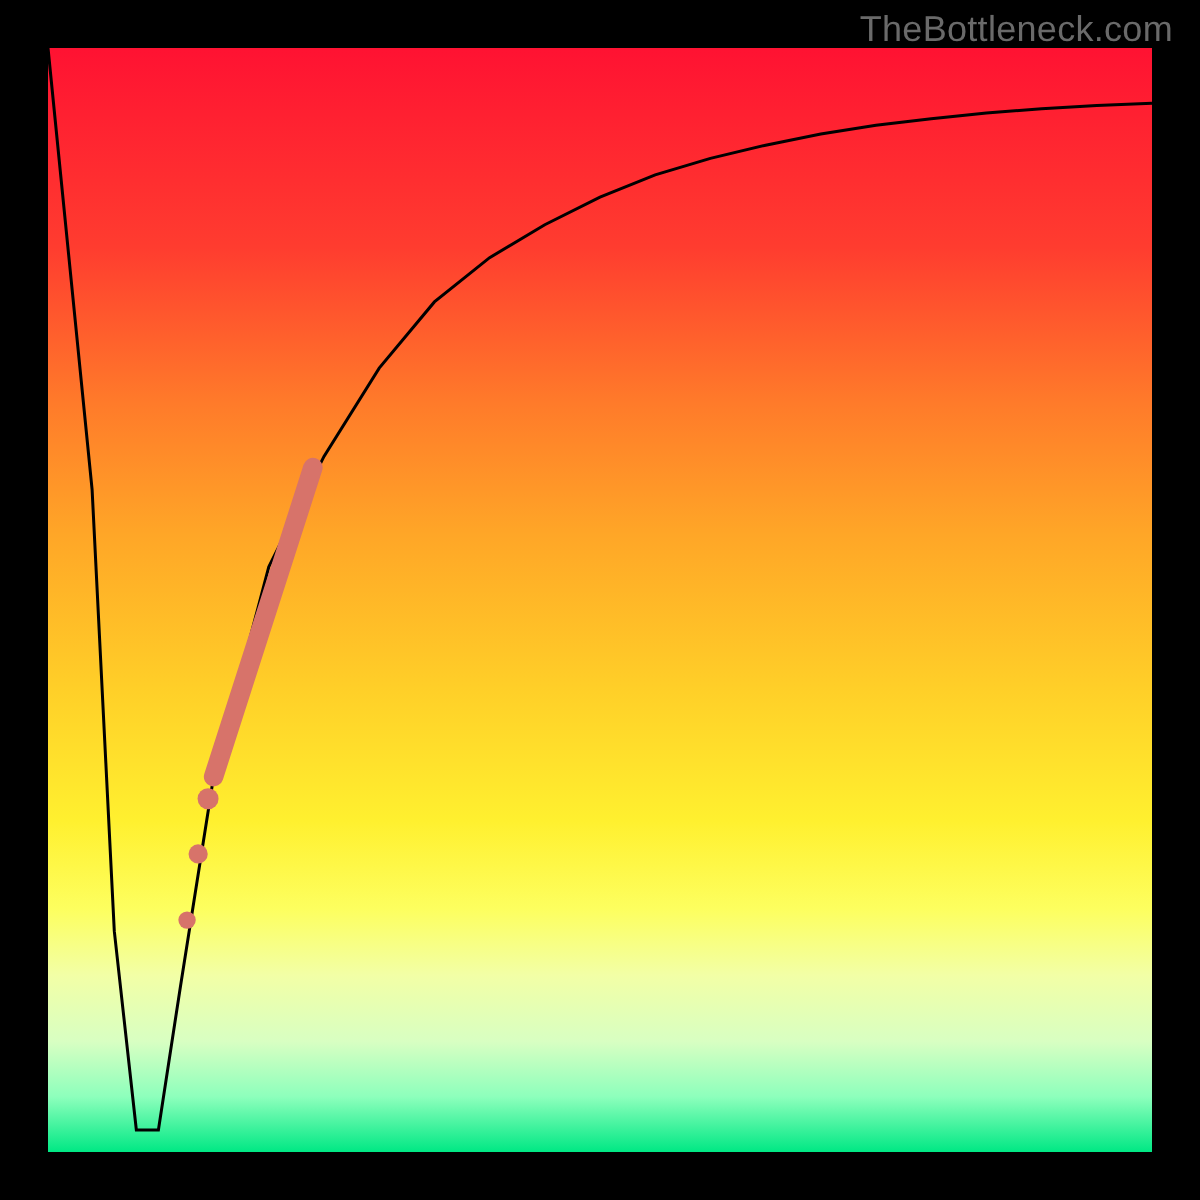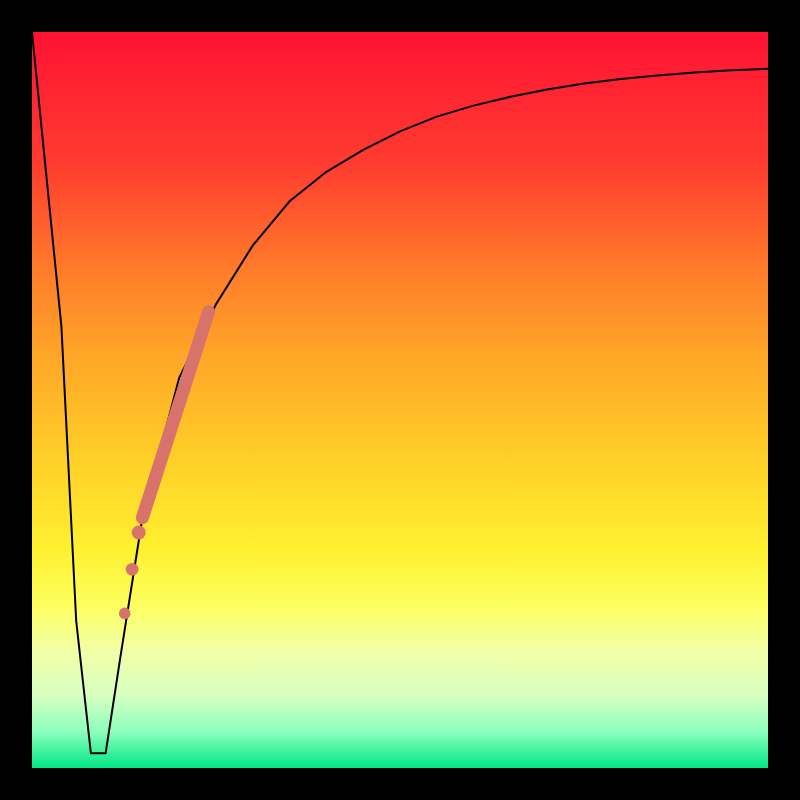--- a/index.html
+++ b/index.html
@@ -33,20 +33,21 @@
   }
   svg.curve { position: absolute; left: 0; top: 0; width: 736px; height: 736px; overflow: visible; }
   .main-curve { fill: none; stroke: #000; stroke-width: 2; }
   .marker-line { fill: none; stroke-linecap: round; }
   .marker-dot { fill: #d7736a; }
 </style>
 </head>
 <body>
 
 <div class="stage">
+  <div class="attribution">TheBottleneck.com</div>
   <div class="plot-area">
     <svg class="curve" viewBox="0 0 736 736">
       <path id="main-path" class="main-curve" d="M0.0 0.0 L29.4 294.4 L44.2 588.8 L58.9 721.3 L66.2 721.3 L73.6 721.3 L88.3 625.6 L110.4 485.8 L147.2 345.9 L184.0 272.3 L220.8 213.4 L257.6 169.3 L294.4 139.8 L331.2 117.8 L368.0 99.4 L404.8 84.6 L441.6 73.6 L478.4 64.8 L515.2 57.4 L552.0 51.5 L588.8 47.1 L625.6 43.4 L662.4 40.5 L699.2 38.3 L736.0 36.8"></path>
       <path id="hl-line" class="marker-line" d="M 110.4 485.8 L 176.6 279.7" stroke="#d7736a" stroke-width="13"></path>
       <g id="dots">
           <circle cx="106.7" cy="500.5" r="7" class="marker-dot" fill="#d7736a"></circle>
           <circle cx="100.1" cy="537.3" r="6.4" class="marker-dot" fill="#d7736a"></circle>
           <circle cx="92.7" cy="581.4" r="5.8" class="marker-dot" fill="#d7736a"></circle>
         </g>
     </svg>

